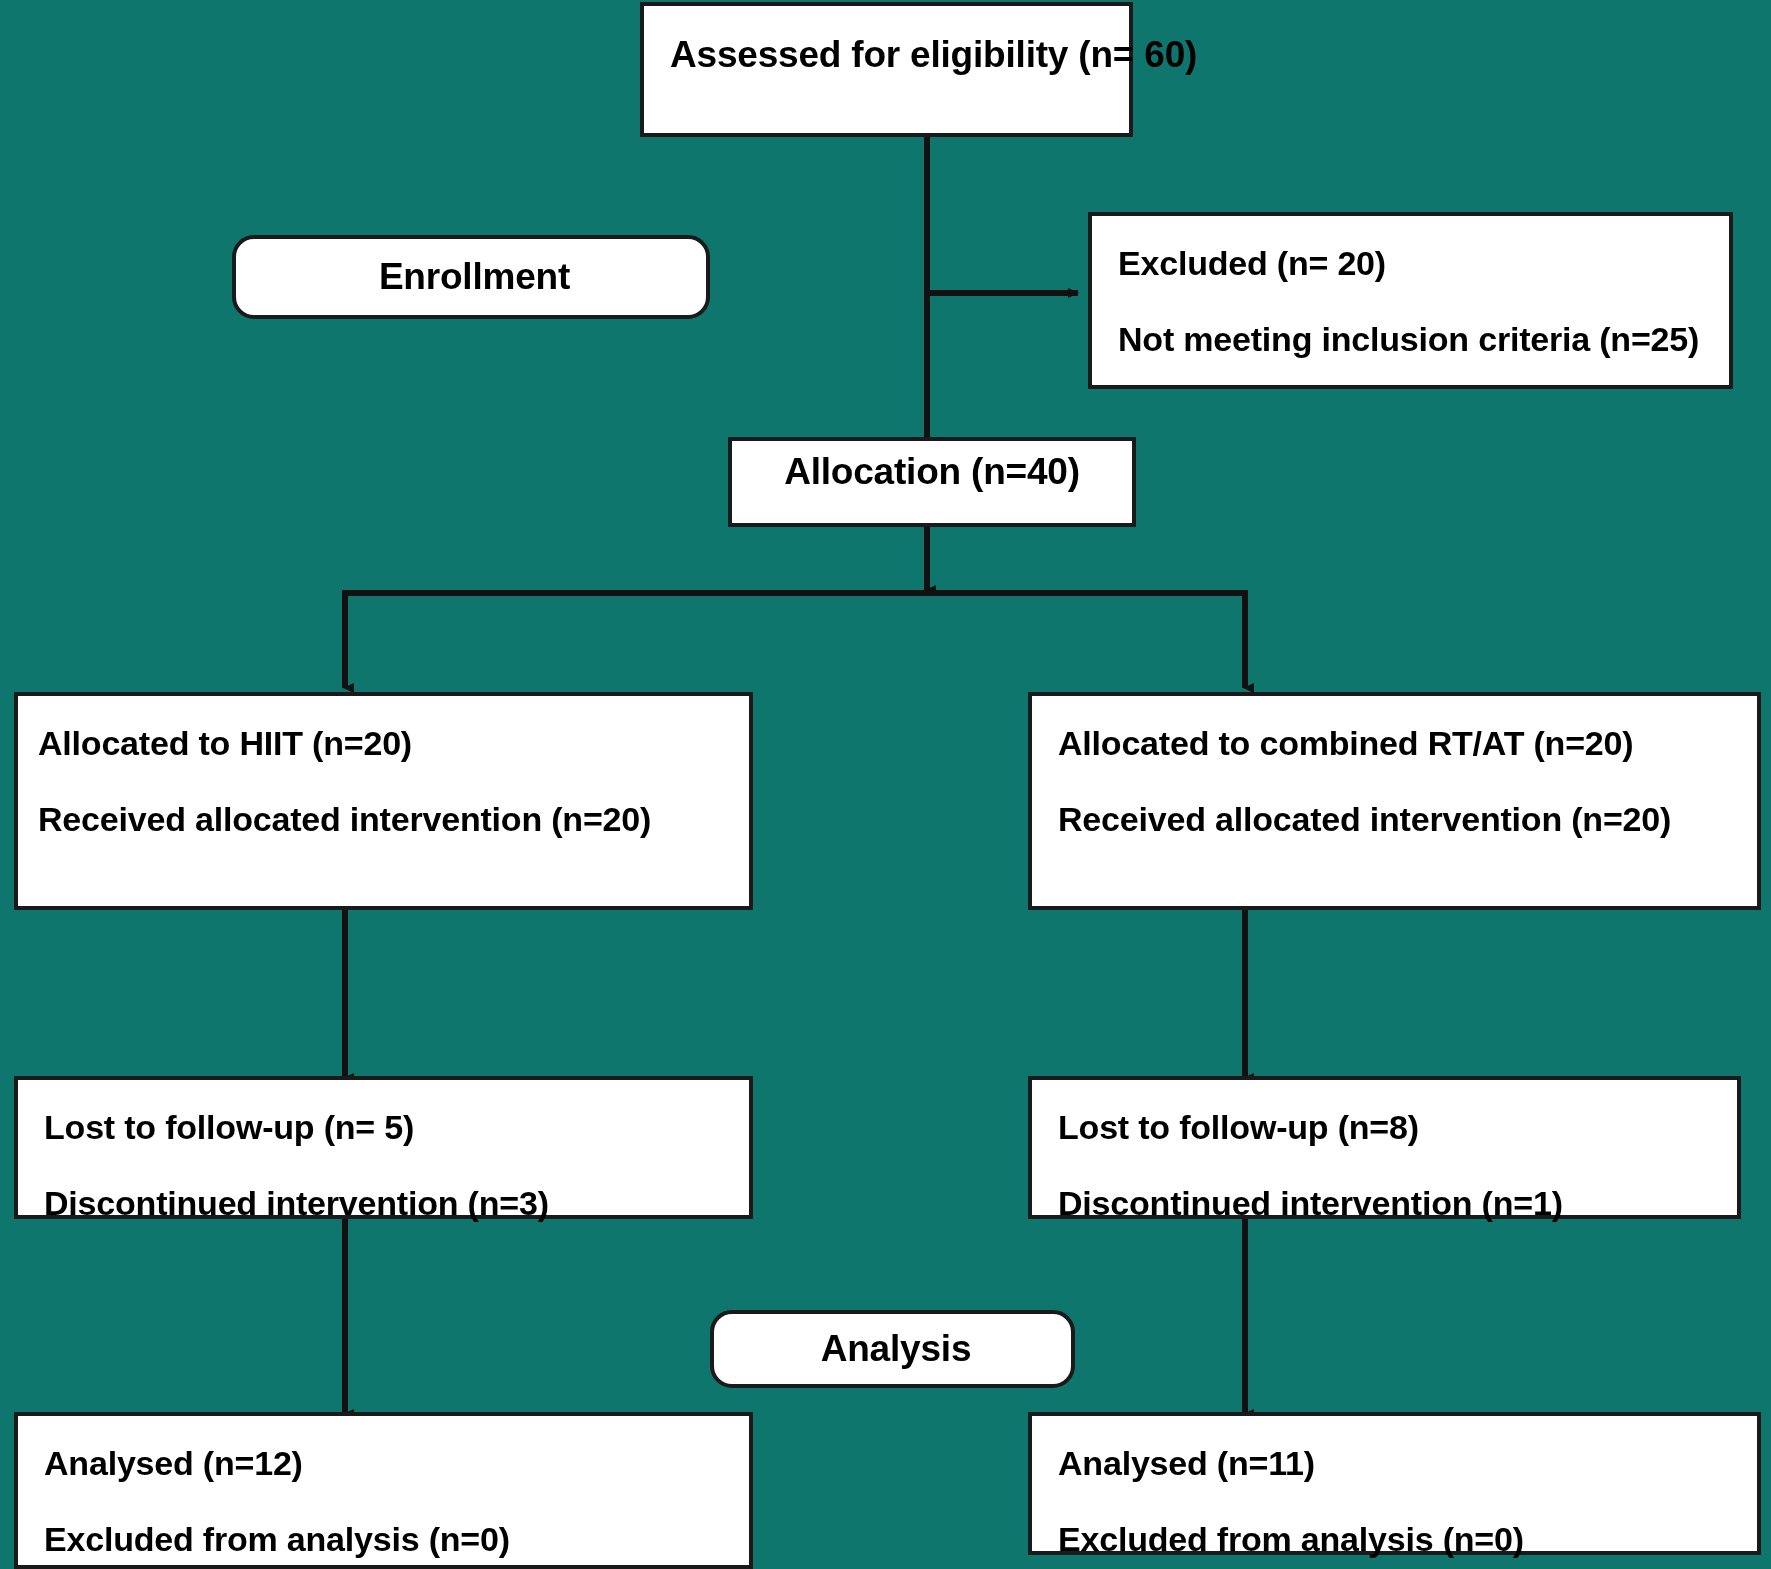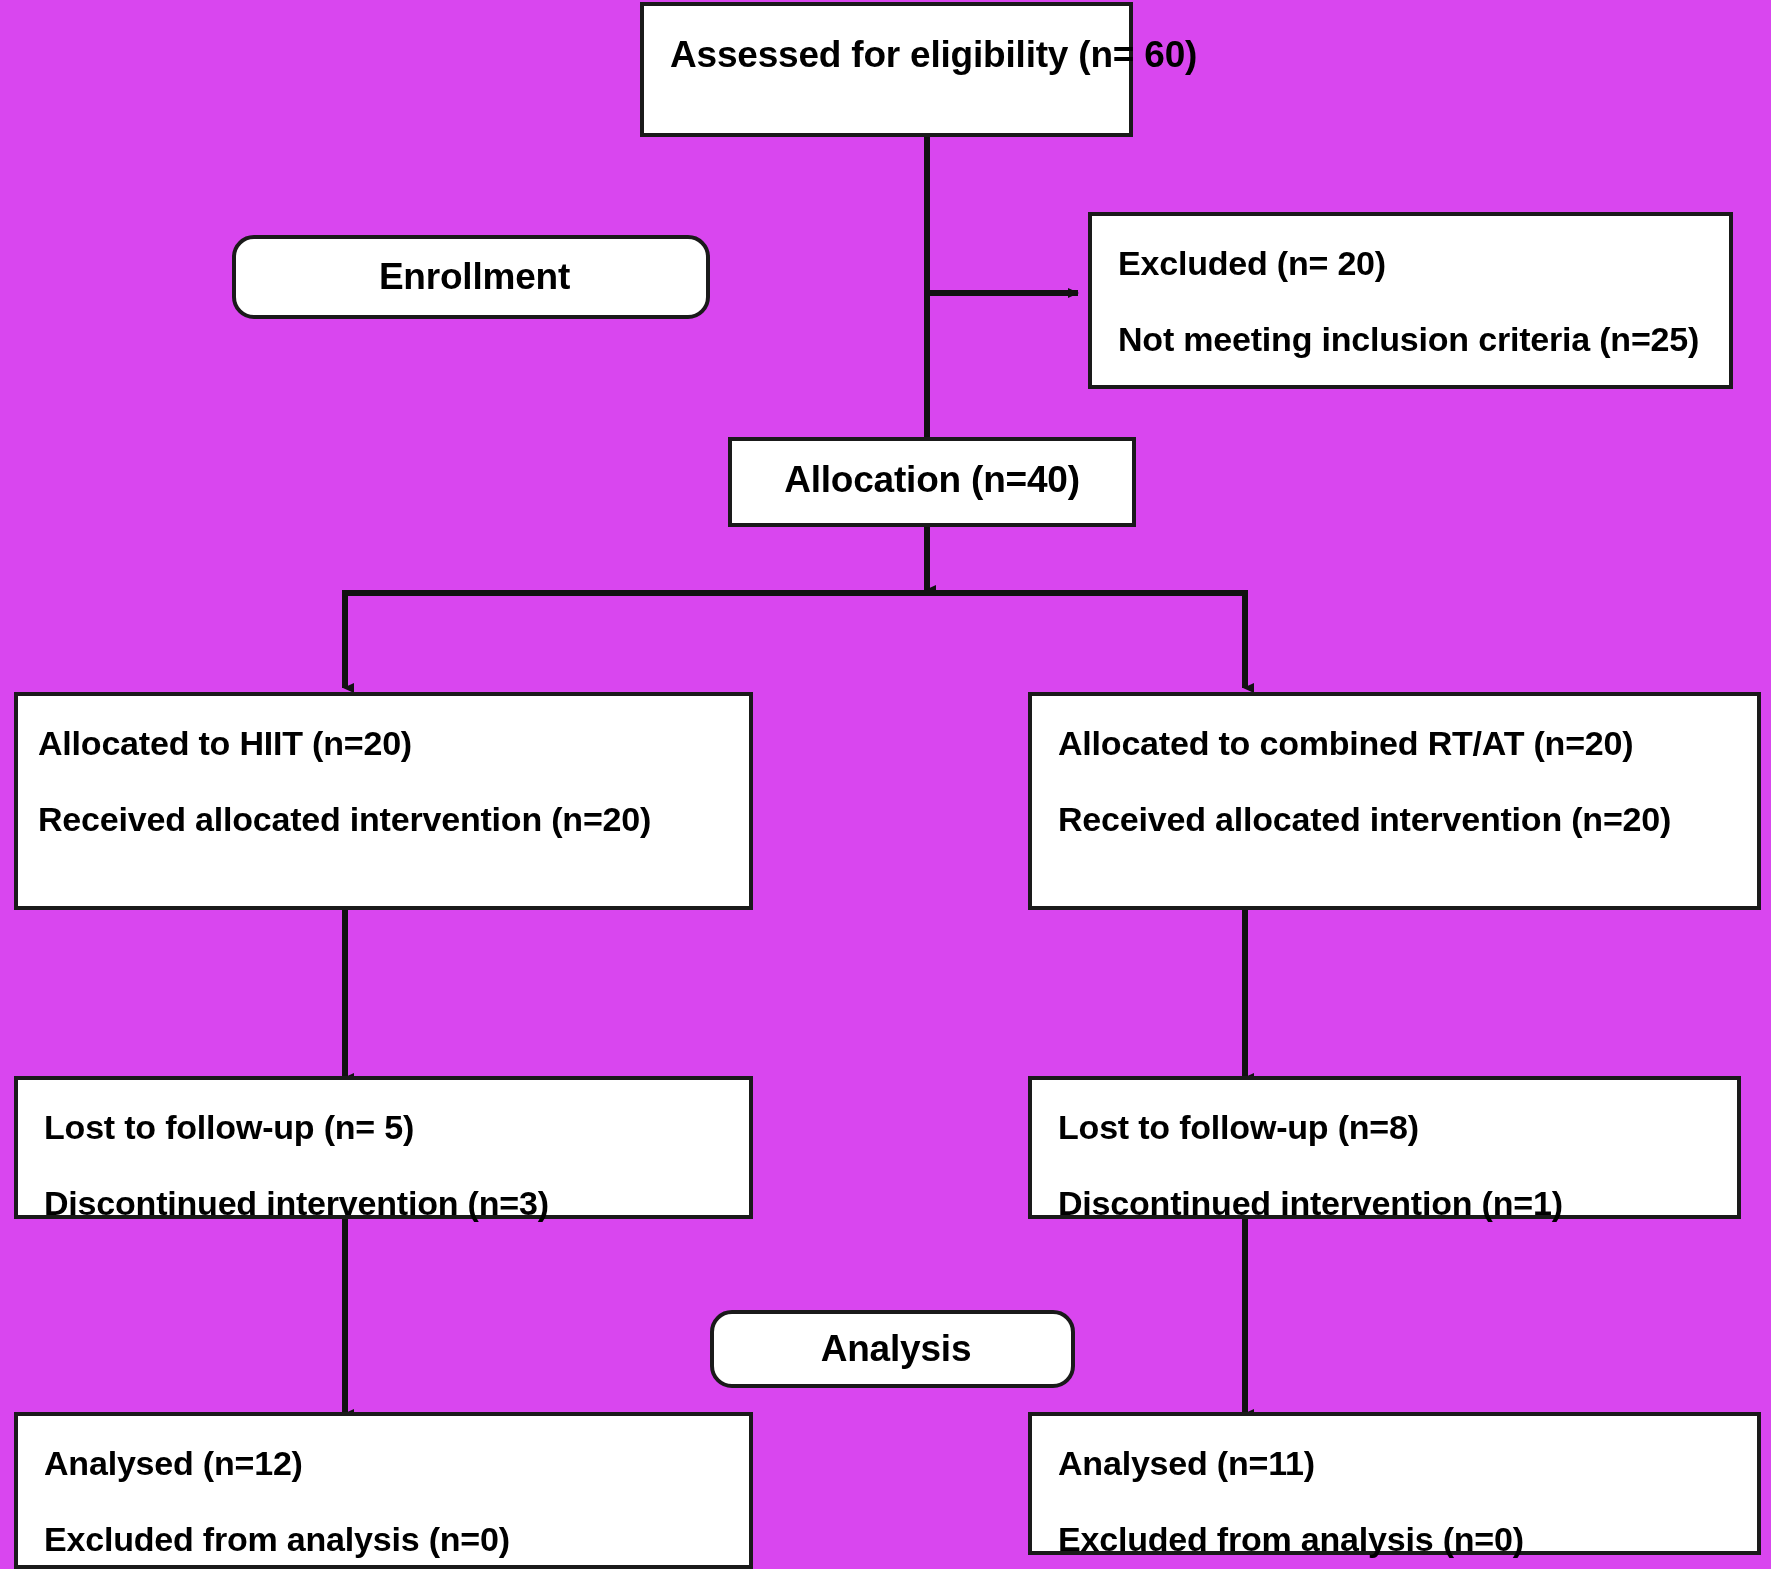--- a/index.html
+++ b/index.html
@@ -7,21 +7,21 @@
     padding: 0;
     background: #ffffff;
   }
   body {
     font-family: "Liberation Sans", sans-serif;
   }
   #canvas {
     position: relative;
     width: 1771px;
     height: 1569px;
-    background: #d946ef;
+    background: #0f766e;
     overflow: hidden;
   }
   #svg-layer {
     position: absolute;
     left: 0;
     top: 0;
     width: 1771px;
     height: 1569px;
   }
   .node {
@@ -65,21 +65,21 @@
   }
   
   #box-assessed {
     padding-top: 30px;
     text-align: center;
   }
   #box-assessed .node-text {
     font-size: 37px;
   }
   #box-allocation {
-    padding-top: 20px;
+    padding-top: 12px;
     text-align: center;
   }
   #box-allocation .node-text {
     font-size: 37px;
   }
 </style>
 </head>
 <body>
 
 <div id="canvas">

